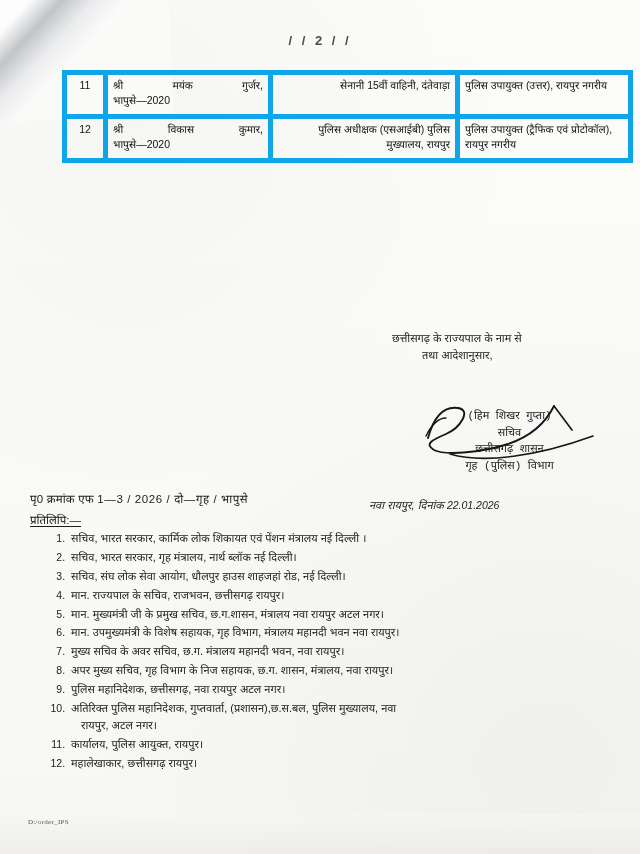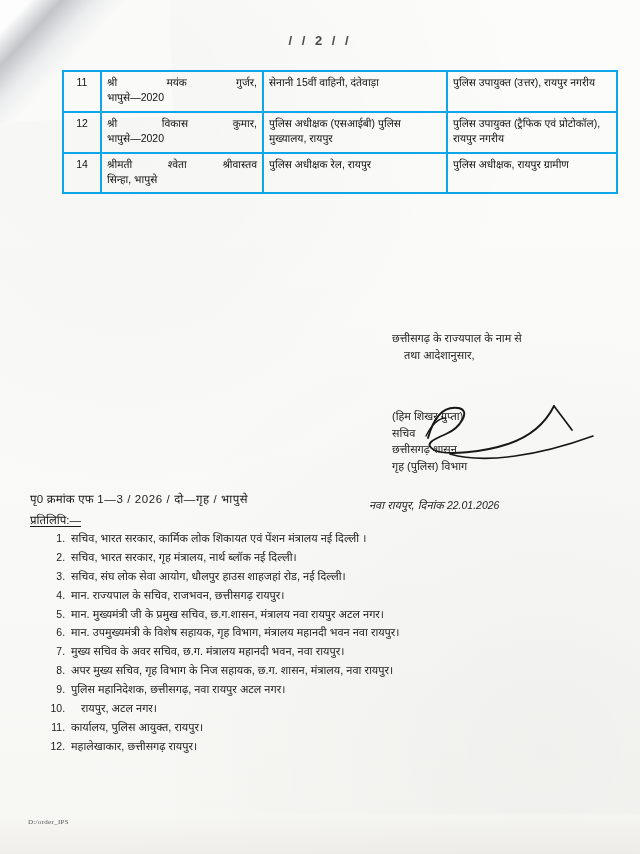--- a/index.html
+++ b/index.html
@@ -36,48 +36,48 @@
     font-size:13px;letter-spacing:3px;color:#4a4a4a;font-weight:600;
   }
 
   
   table.officers{
     position:absolute;left:62px;top:70px;width:512px;
     border-collapse:collapse;
     table-layout:fixed;
   }
   table.officers td{
-    border:2px solid #0ea5e9;
+    border:5px solid #0ea5e9;
     vertical-align:top;
     padding:3px 5px 6px 5px;
     font-size:10.5px;
     line-height:1.42;
     color:#111;
   }
   td.c-sn{width:26px;text-align:center;padding-top:4px;font-size:11px;}
   td.c-name{width:150px;}
-  td.c-from{width:172px;}
+  td.c-from{width:172px;text-align:right;}
   td.c-to{width:158px;}
   .name-line{
     display:flex;justify-content:space-between;
     text-align:justify;
   }
   .name-line span:last-child{text-align:center;}
   .batch{display:block;}
 
   
   .closing{
     position:absolute;left:392px;top:330px;width:230px;
     font-size:11px;line-height:1.55;color:#1b1b1b;
   }
-  .closing .l2{display:block;margin-left:12px;}
+  .closing .l2{display:block;margin-left:30px;}
 
   .sign-block{
     position:absolute;left:392px;top:408px;width:235px;
-    text-align:left;font-size:11px;line-height:1.5;
+    text-align:center;font-size:11px;line-height:1.5;font-family:Liberation Mono, monospace;
   }
   .sig-svg{position:absolute;left:-4px;top:-14px;pointer-events:none;}
   .sig-name{position:relative;z-index:2;}
   .date-line{
     position:absolute;left:369px;top:497px;width:250px;
     font-size:11px;text-align:left;font-style:italic;
   }
   .date-line .dnum{font-size:10.5px;}
 
   
@@ -141,33 +141,20 @@
           <span class="name-line">
             <span>श्री</span>
             <span>विकास</span>
             <span>कुमार,</span>
           </span>
           <span class="batch">भापुसे—2020</span>
         </td>
         <td class="c-from">पुलिस अधीक्षक (एसआईबी) पुलिस मुख्यालय, रायपुर</td>
         <td class="c-to">पुलिस उपायुक्त (ट्रैफिक एवं प्रोटोकॉल), रायपुर नगरीय</td>
       </tr>
-      <tr>
-        <td class="c-sn">14</td>
-        <td class="c-name">
-          <span class="name-line">
-            <span>श्रीमती</span>
-            <span>श्वेता</span>
-            <span>श्रीवास्तव</span>
-          </span>
-          <span class="batch">सिन्हा, भापुसे</span>
-        </td>
-        <td class="c-from">पुलिस अधीक्षक रेल, रायपुर</td>
-        <td class="c-to">पुलिस अधीक्षक, रायपुर ग्रामीण</td>
-      </tr>
     </tbody>
   </table>
 
   <div class="closing">
     <span>छत्तीसगढ़ के राज्यपाल के नाम से</span>
     <span class="l2">तथा आदेशानुसार,</span>
   </div>
 
   <div class="sign-block">
     <svg class="sig-svg" width="235" height="66" viewBox="0 0 235 66">
@@ -197,20 +184,21 @@
     <li><span>सचिव, भारत सरकार, कार्मिक लोक शिकायत एवं पेंशन मंत्रालय नई दिल्ली ।</span></li>
     <li><span>सचिव, भारत सरकार, गृह मंत्रालय, नार्थ ब्लॉक नई दिल्ली।</span></li>
     <li><span>सचिव, संघ लोक सेवा आयोग, धौलपुर हाउस शाहजहां रोड, नई दिल्ली।</span></li>
     <li><span>मान. राज्यपाल के सचिव, राजभवन, छत्तीसगढ़ रायपुर।</span></li>
     <li><span>मान. मुख्यमंत्री जी के प्रमुख सचिव, छ.ग.शासन, मंत्रालय नवा रायपुर अटल नगर।</span></li>
     <li><span>मान. उपमुख्यमंत्री के विशेष सहायक, गृह विभाग, मंत्रालय महानदी भवन नवा रायपुर।</span></li>
     <li><span>मुख्य सचिव के अवर सचिव, छ.ग. मंत्रालय महानदी भवन, नवा रायपुर।</span></li>
     <li><span>अपर मुख्य सचिव, गृह विभाग के निज सहायक, छ.ग. शासन, मंत्रालय, नवा रायपुर।</span></li>
     <li><span>पुलिस महानिदेशक, छत्तीसगढ़, नवा रायपुर अटल नगर।</span></li>
     <li>
+      <span>अतिरिक्त पुलिस महानिदेशक, गुप्तवार्ता, (प्रशासन),छ.स.बल, पुलिस मुख्यालय, नवा</span>
       <span class="wrap2">रायपुर,  अटल नगर।</span>
     </li>
     <li><span>कार्यालय, पुलिस आयुक्त, रायपुर।</span></li>
     <li><span>महालेखाकार, छत्तीसगढ़ रायपुर।</span></li>
   </ol>
 
   <div class="footer-tag">D:/order_IPS</div>
 
 </div>
 

